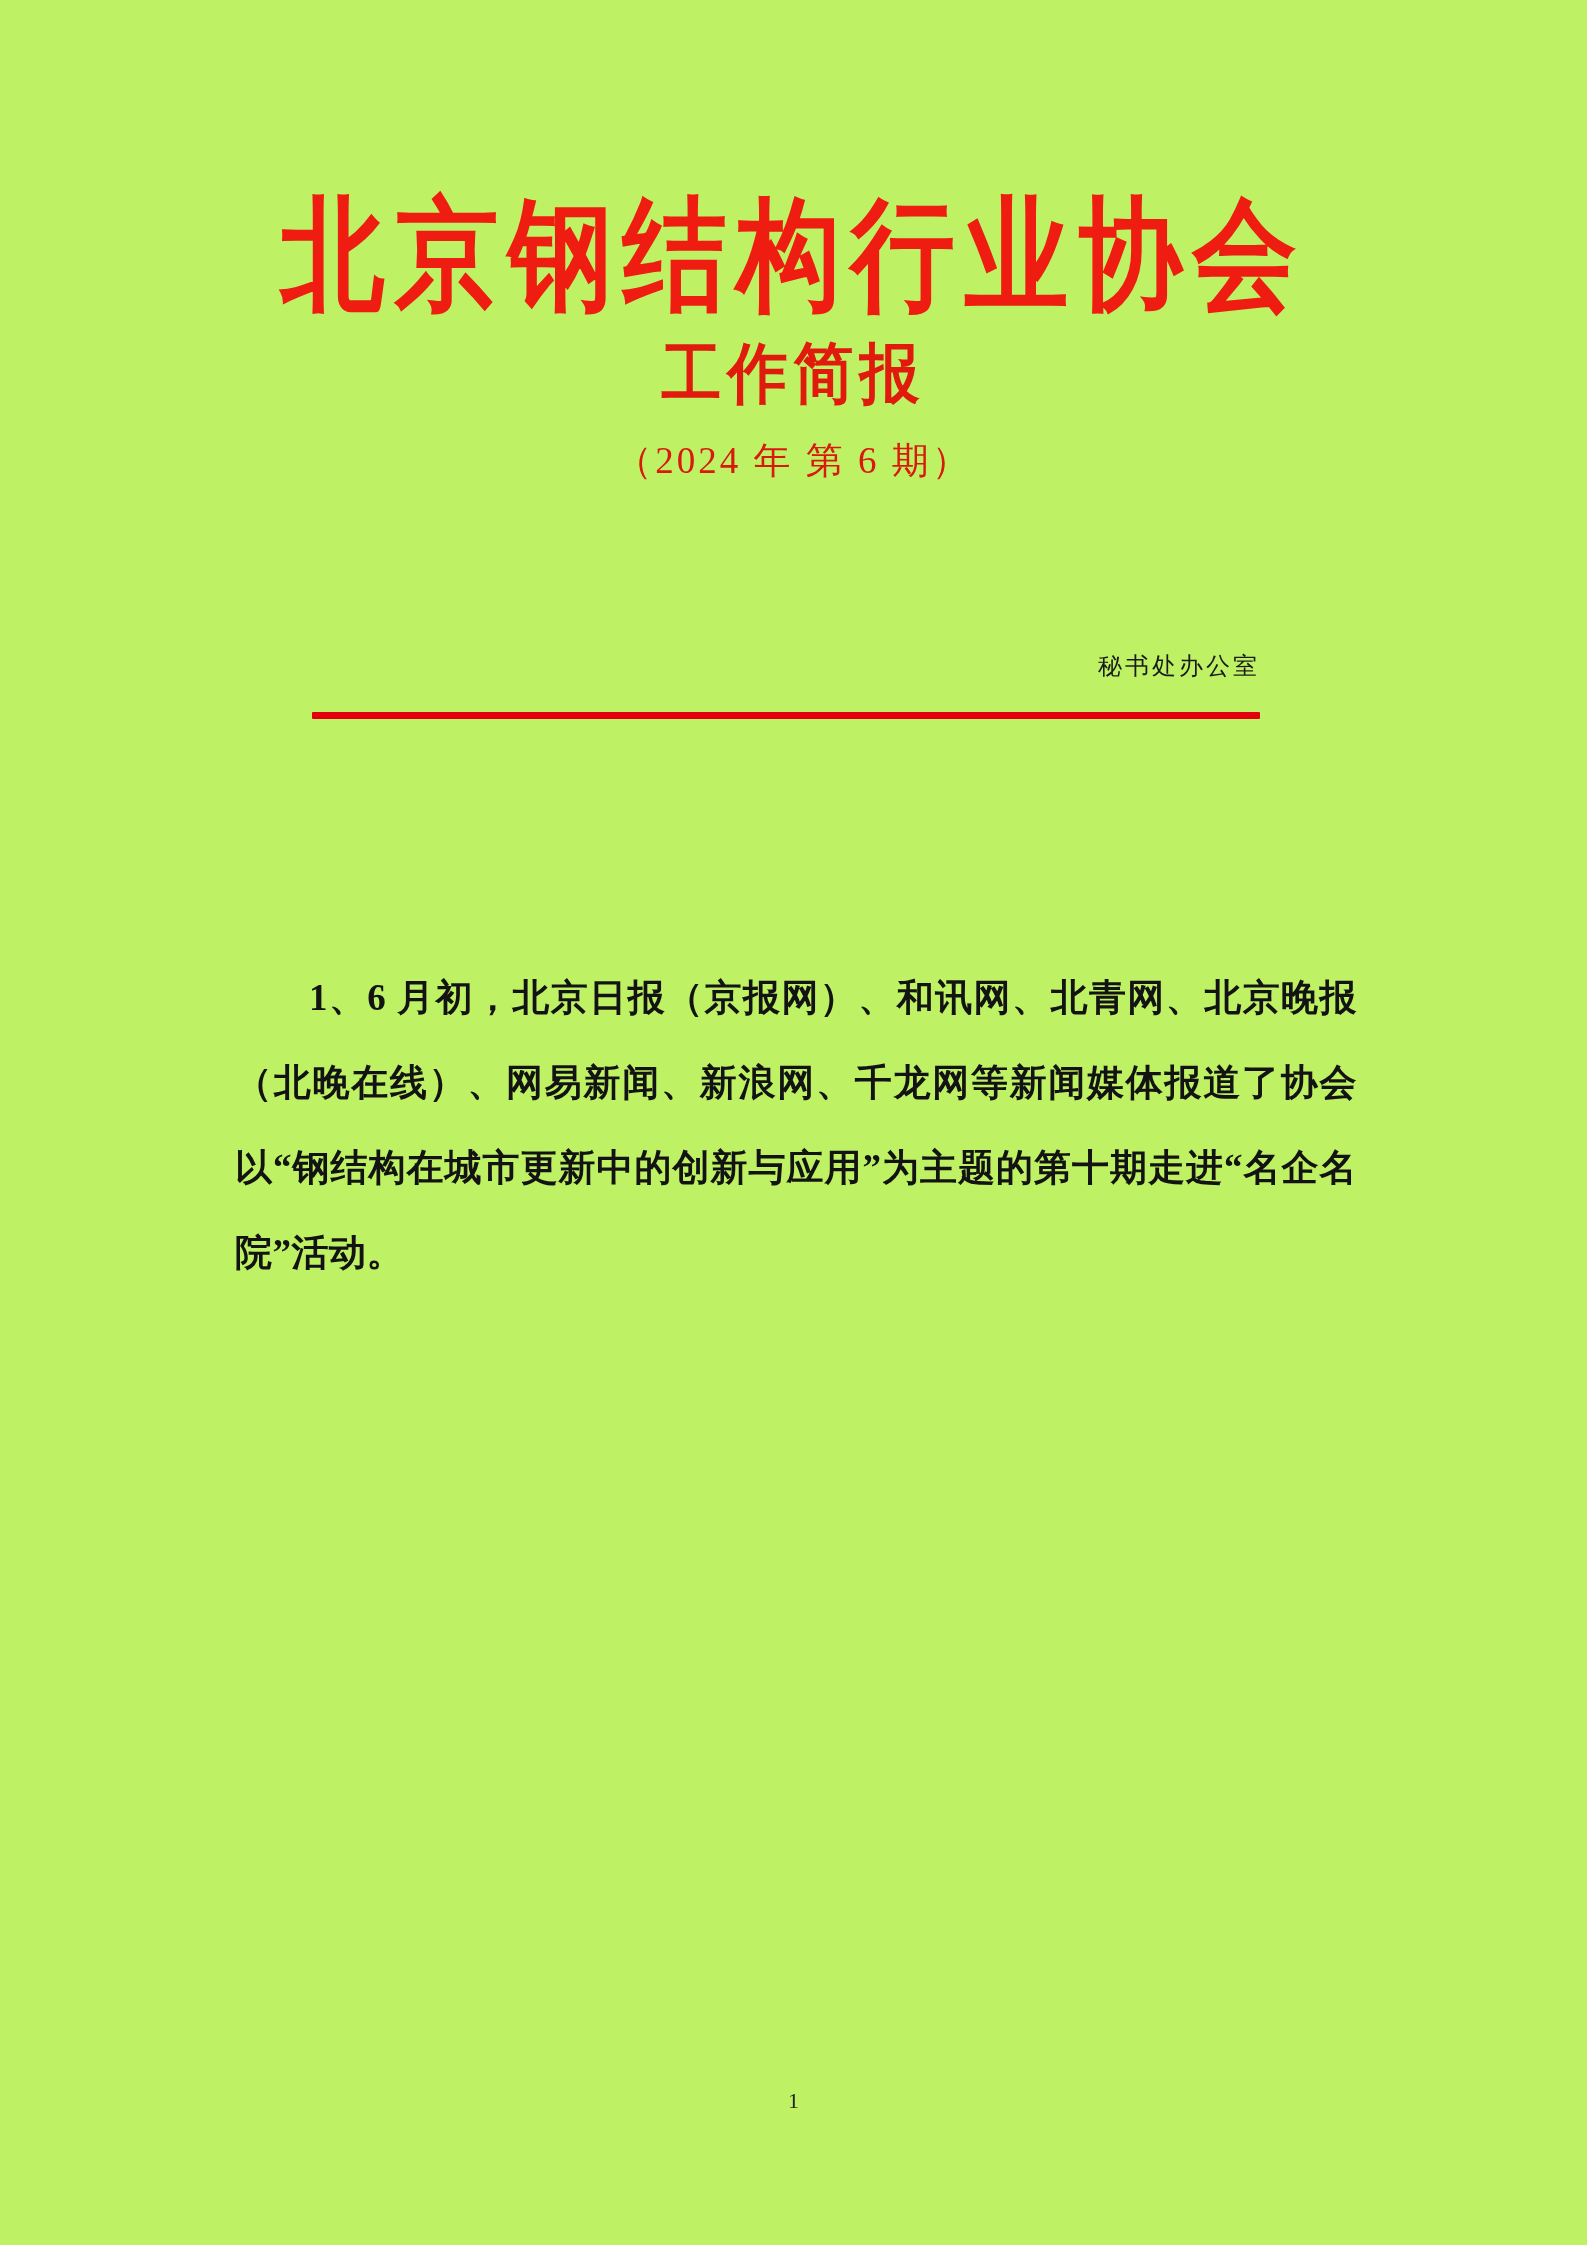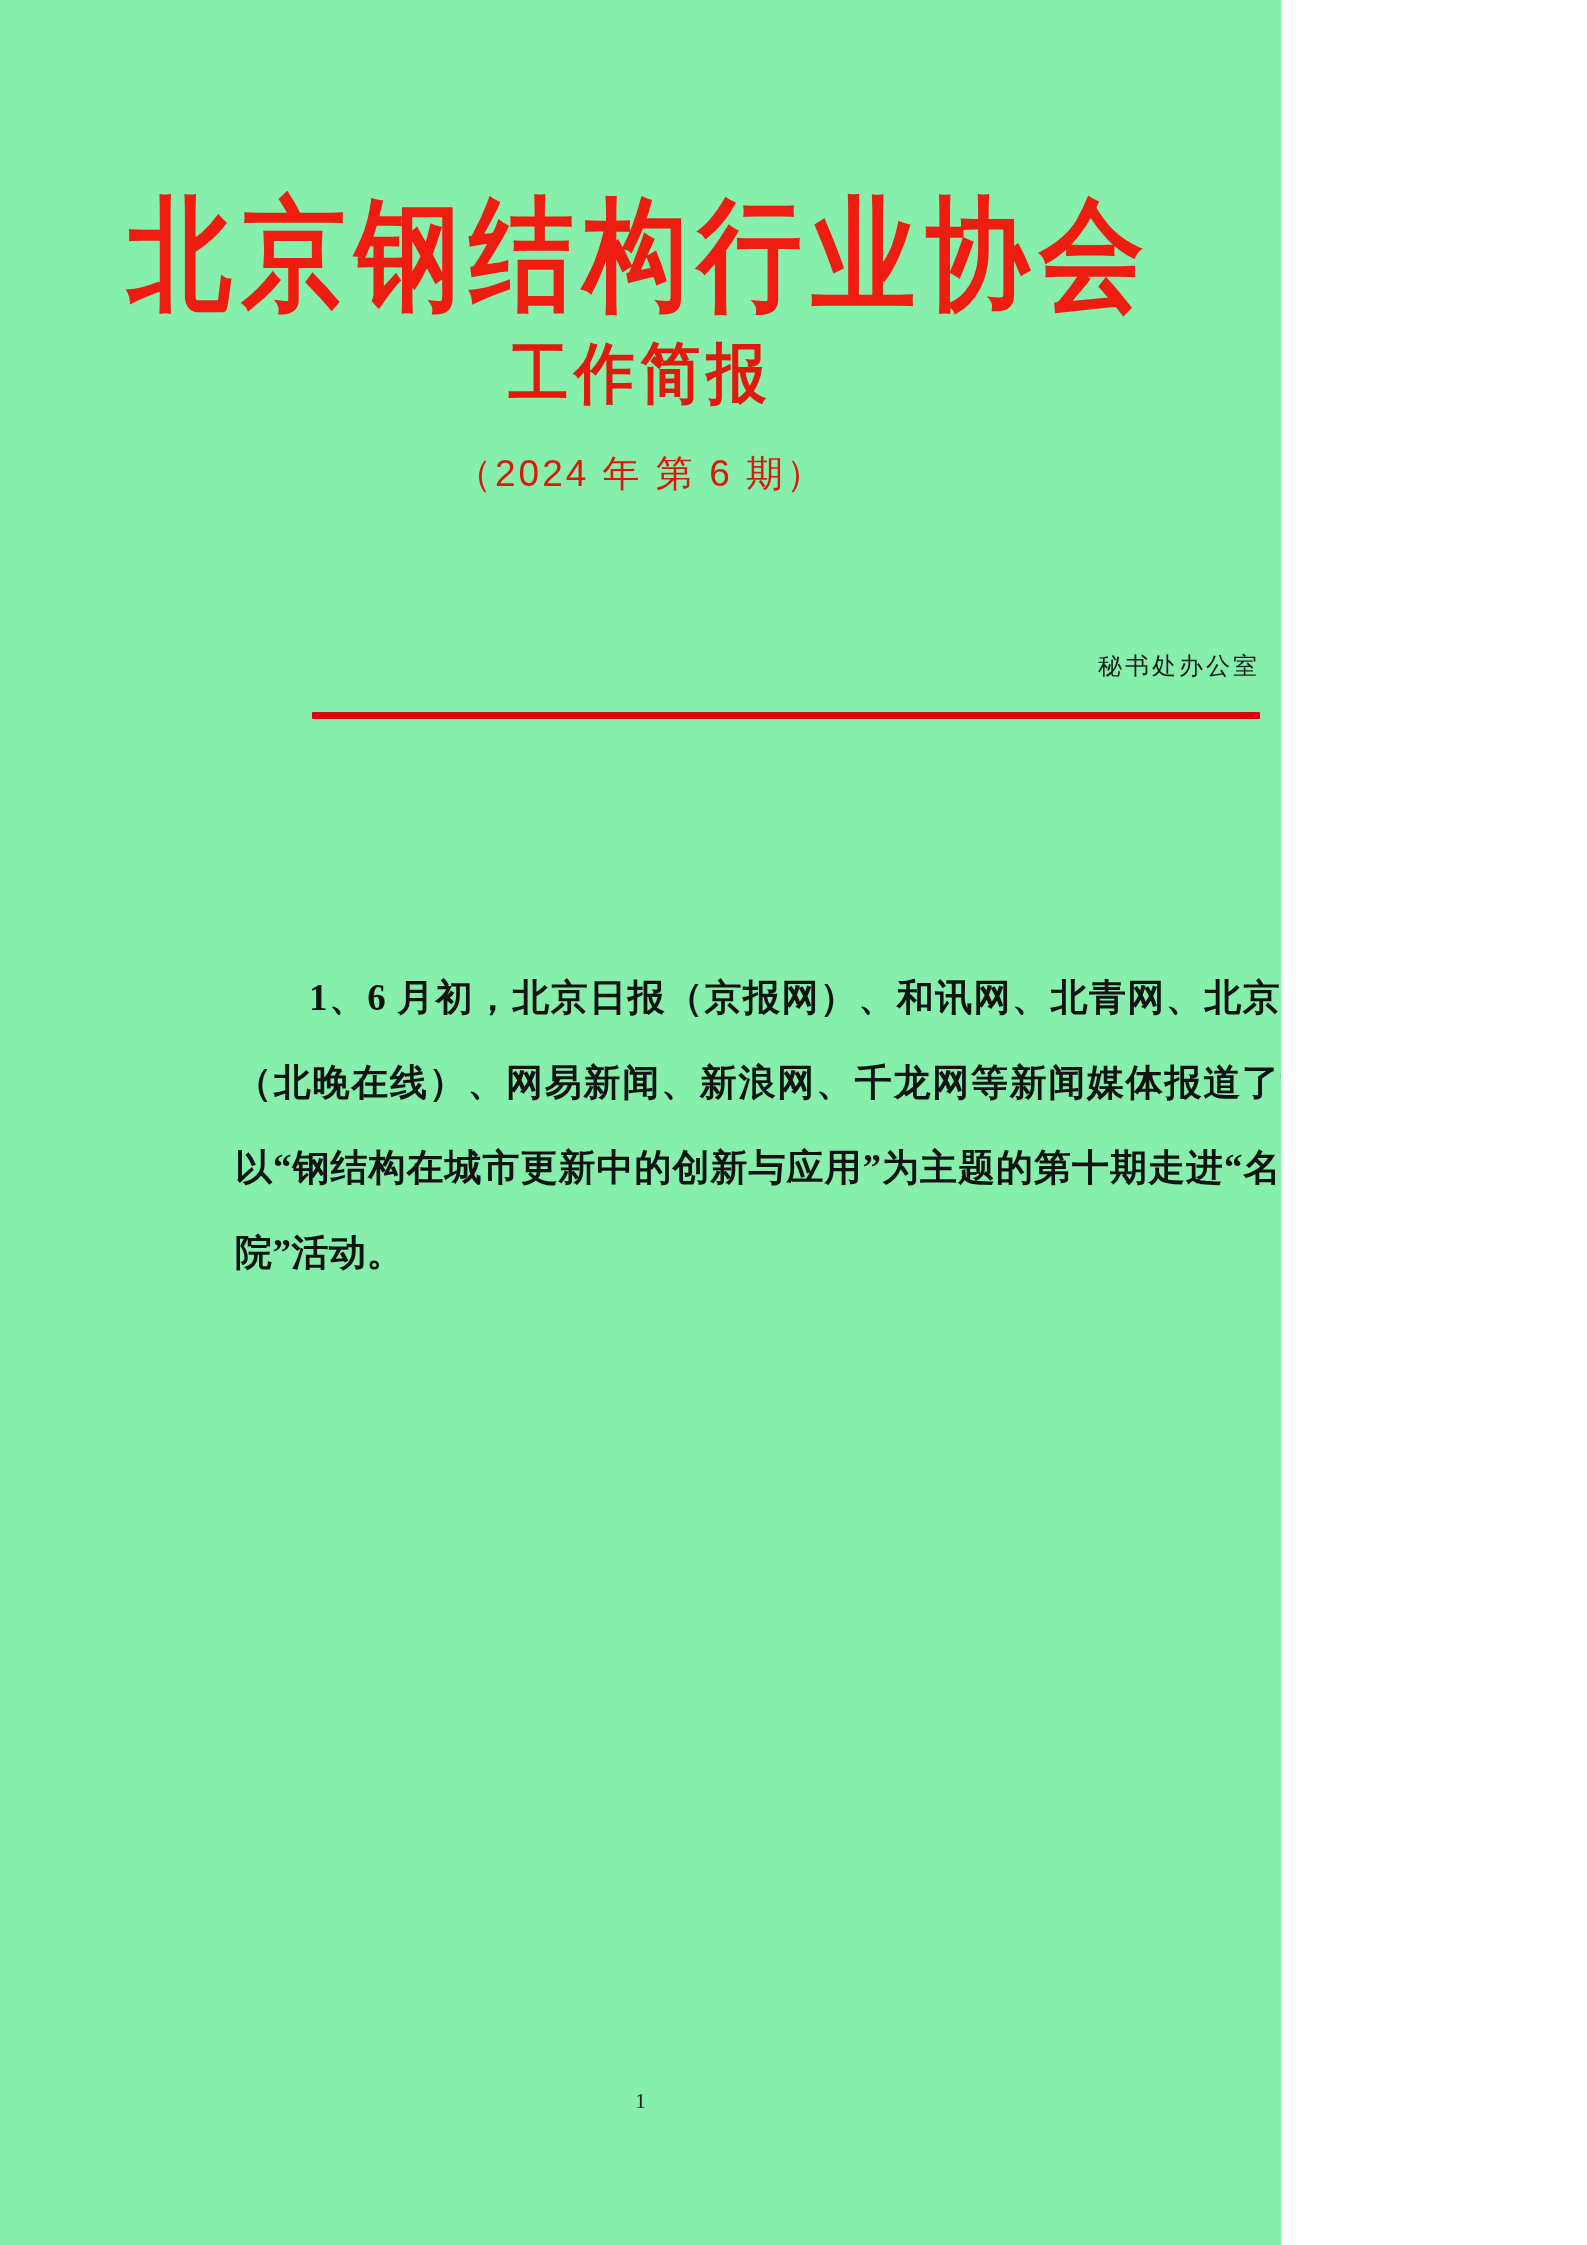--- a/index.html
+++ b/index.html
@@ -5,23 +5,23 @@
   html, body {
     margin: 0;
     padding: 0;
     background: #ffffff;
   }
   body {
     font-family: "Liberation Serif", "DejaVu Serif", serif;
   }
   .page {
     position: relative;
-    width: 1281px;
+    width: 1587px;
     height: 2245px;
-    background: #86efac;
+    background: #bef264;
     overflow: hidden;
     box-sizing: border-box;
   }
 
   
   .masthead {
     position: absolute;
     left: 0;
     top: 0;
     width: 100%;
@@ -44,26 +44,26 @@
     font-size: 60px;
     line-height: 1.1;
     font-weight: 700;
     color: #e01b0e;
     letter-spacing: 6px;
     font-family: "Liberation Sans", "DejaVu Sans", sans-serif;
     transform: scaleY(1.1);
     transform-origin: center top;
   }
   .issue-line {
-    margin-top: 50px;
+    margin-top: 37px;
     font-size: 37px;
     line-height: 1.1;
     color: #d81a0d;
     letter-spacing: 3px;
-    font-family: Liberation Sans, sans-serif;
+    font-family: Liberation Serif, serif;
   }
 
   
   .issuer-bar {
     position: absolute;
     left: 312px;
     top: 650px;
     width: 948px;
     height: 72px;
   }

